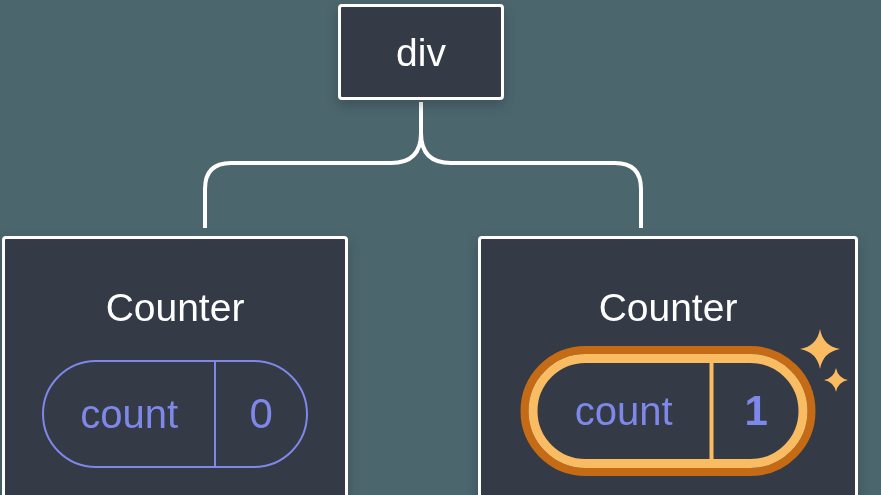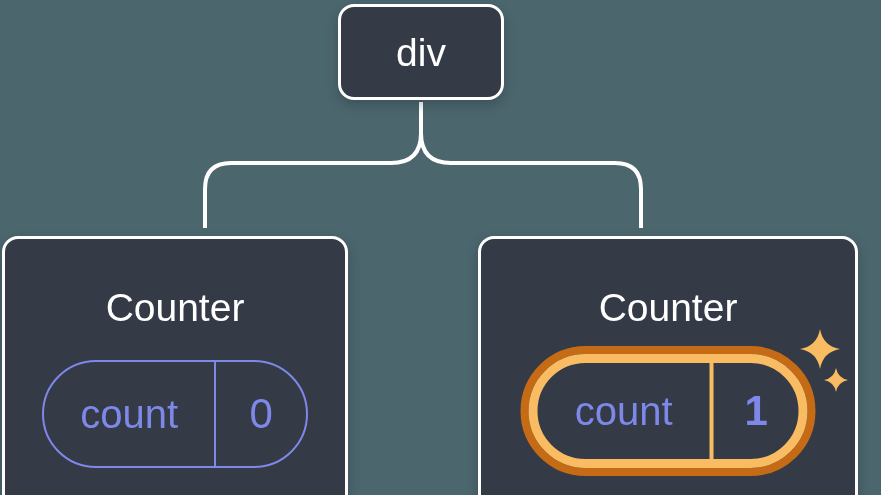--- a/index.html
+++ b/index.html
@@ -11,21 +11,21 @@
     overflow: hidden;
   }
   .connector-svg {
     position: absolute; left: 0; top: 0; width: 881px; height: 495px;
     pointer-events: none;
   }
   .node {
     position: absolute;
     background: #343A46;
     border: 3px solid #FFFFFF;
-    border-radius: 16px;
+    border-radius: 4px;
     box-sizing: border-box;
     box-shadow: 0 5px 12px rgba(20, 28, 38, 0.28);
   }
   .node-root {
     left: 338px; top: 4px; width: 166px; height: 96px;
     display: flex; align-items: center; justify-content: center;
   }
   .node-root-label {
     color: #FFFFFF; font-size: 39px; line-height: 1;
   }

